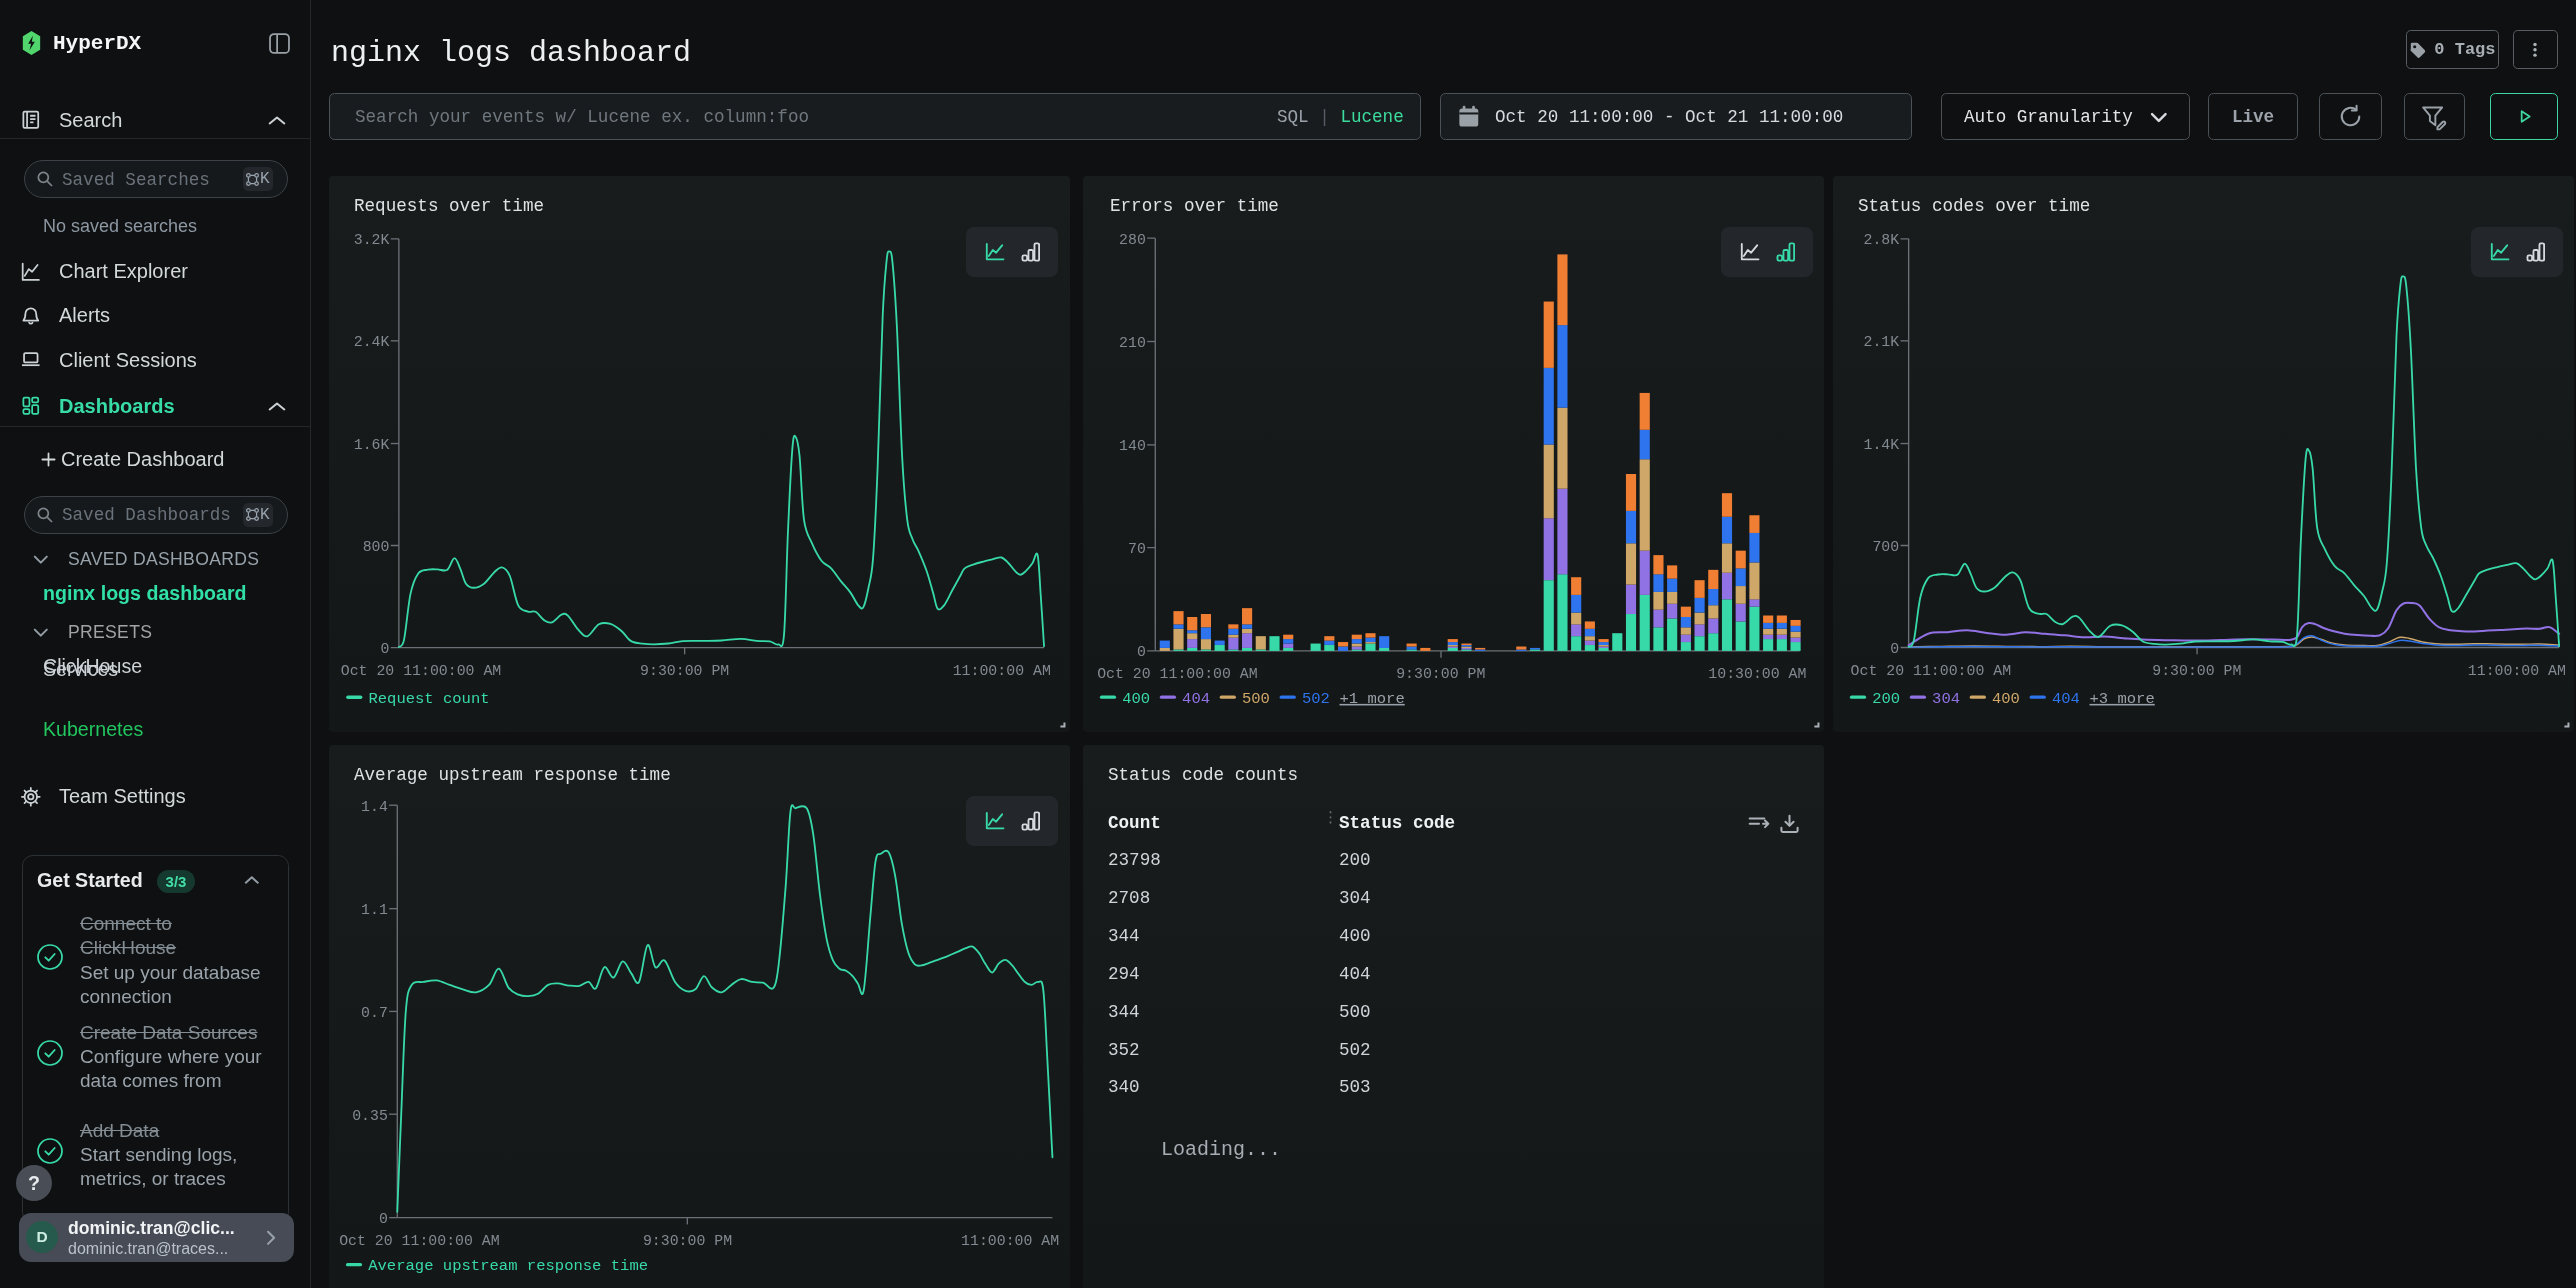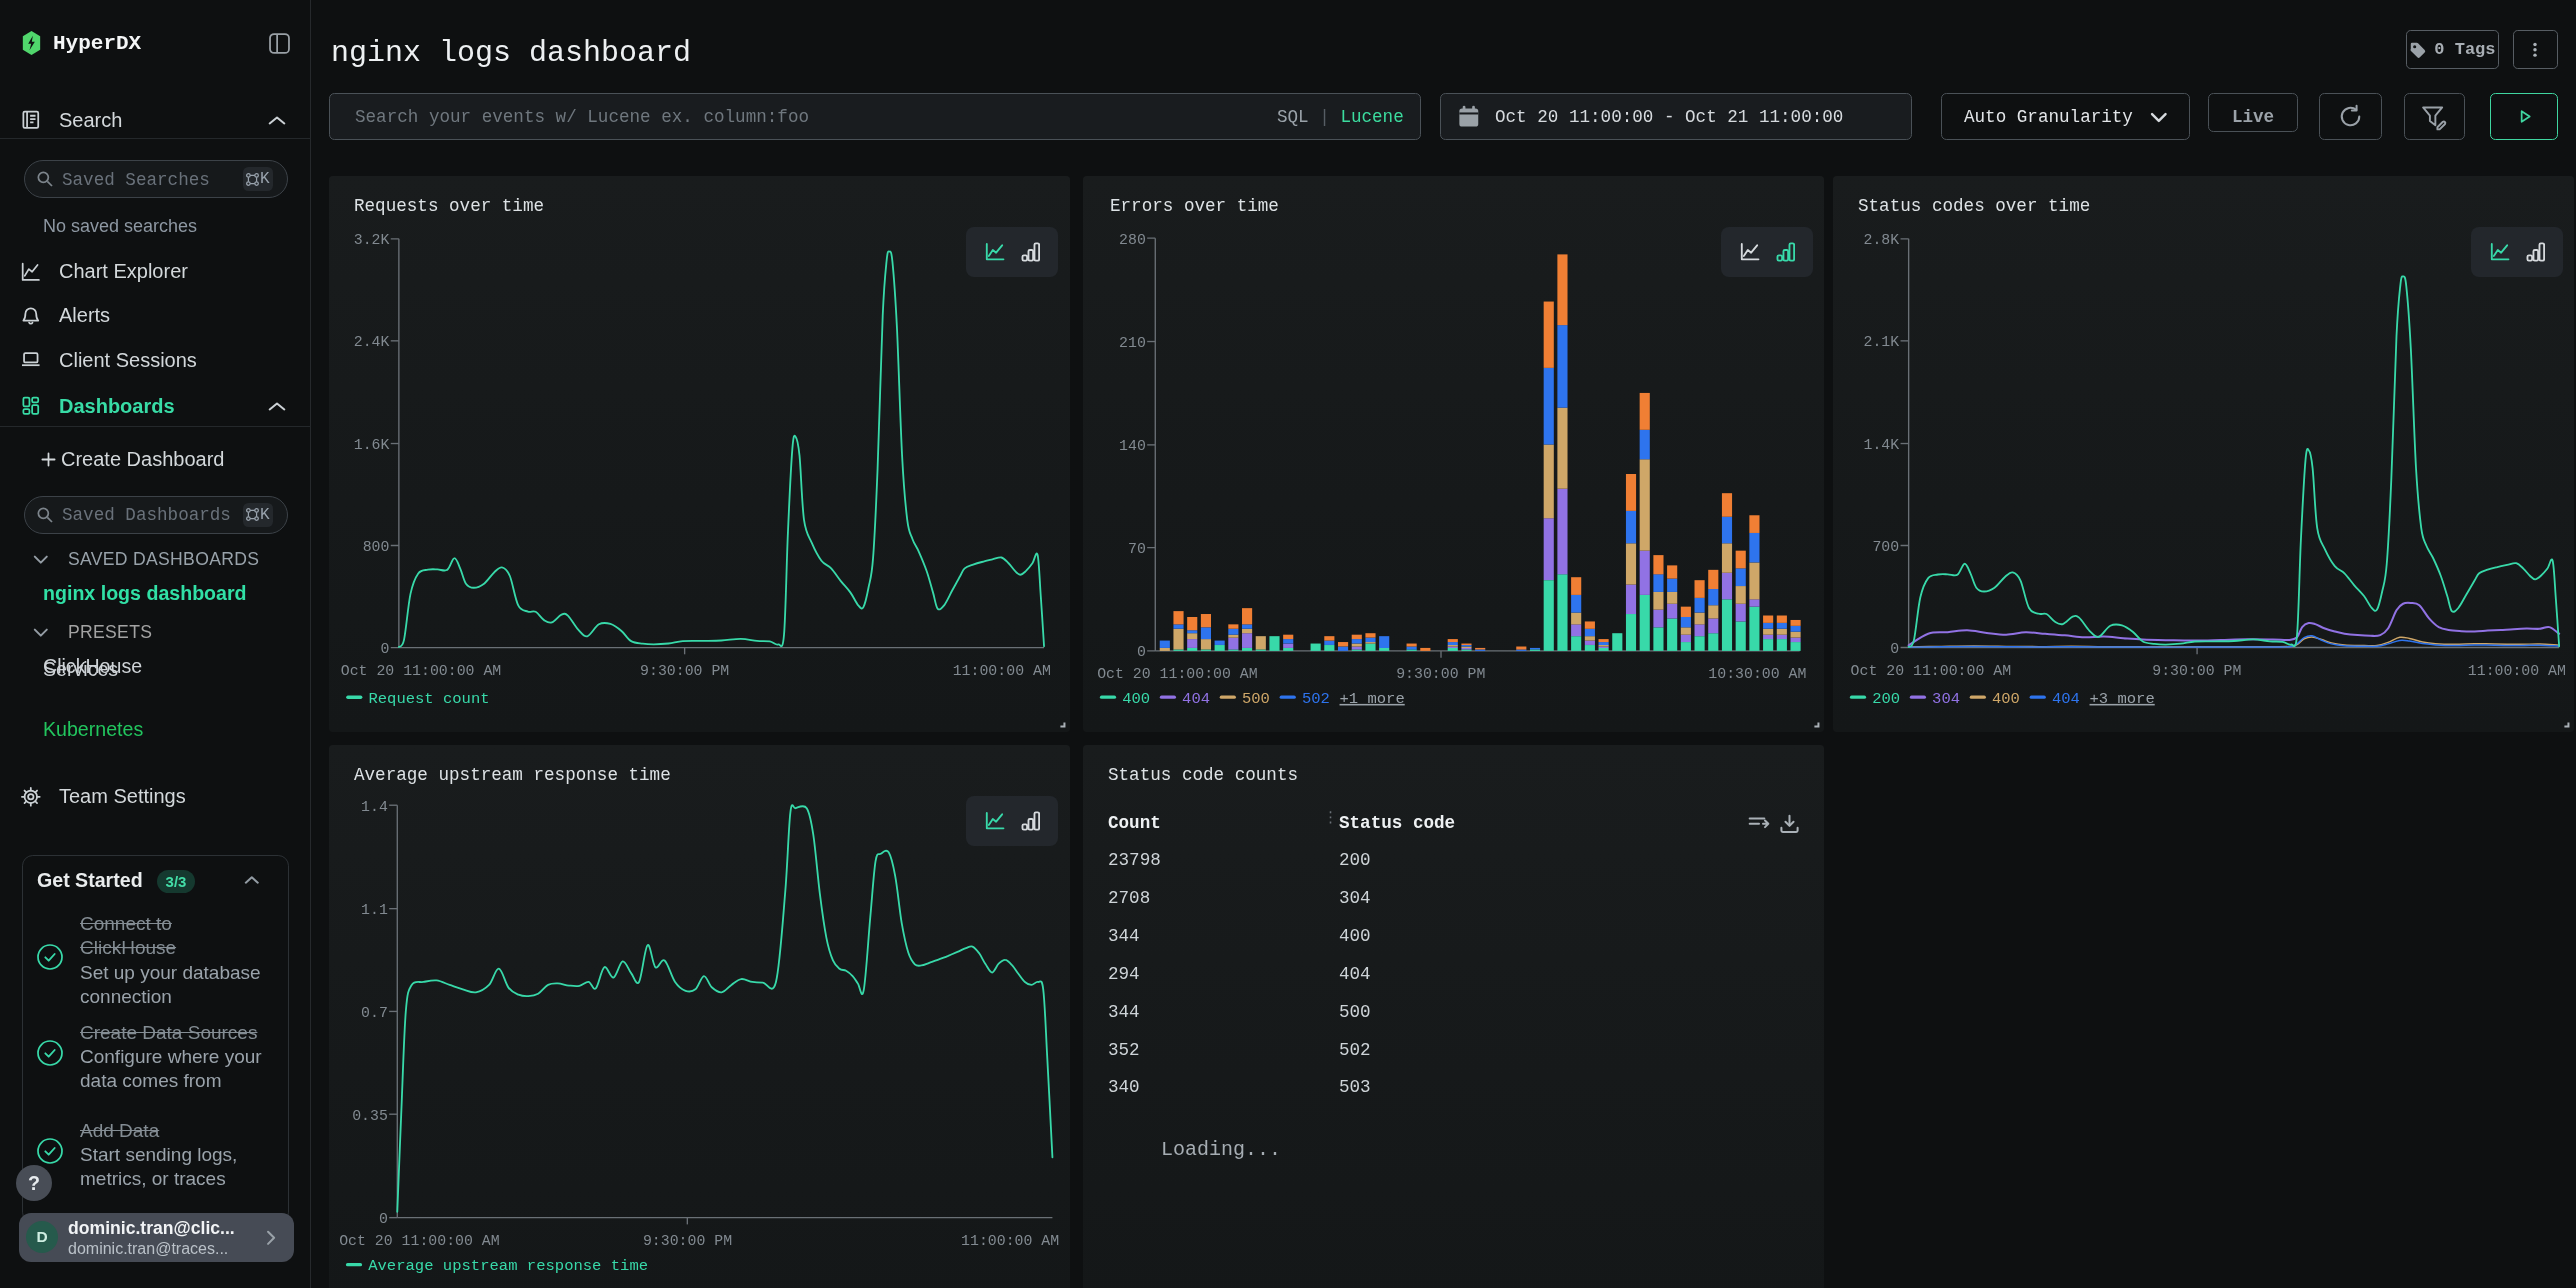--- a/index.html
+++ b/index.html
@@ -411,21 +411,21 @@
       <rect x="21" y="1" width="4" height="8" rx="2"></rect>
     </g>
 <rect x="2" y="11" width="28" height="3" fill="#191c1f"></rect>
   </svg>
 <div style="position:absolute;left:1495px;top:107px;font-family:'Liberation Mono',monospace;font-size:17.6px;color:#d6dade;">Oct 20 11:00:00 - Oct 21 11:00:00</div>
 <div style="position:absolute;left:1941px;top:93px;width:249px;height:47px;border:1.4px solid #4a5157;border-radius:5.4px;"></div>
 <div style="position:absolute;left:1964px;top:107px;font-family:'Liberation Mono',monospace;font-size:17.6px;color:#e2e5e8;">Auto Granularity</div>
 <svg style="position:absolute;left:2148px;top:110px;" width="21.6" height="15" viewBox="0 0 32 22">
 <path d="M6,6 L16,16 L26,6" stroke="#d6dade" stroke-width="3.6" fill="none" stroke-linecap="round" stroke-linejoin="round"></path>
   </svg>
-<div style="position:absolute;left:2208px;top:93px;width:90px;height:39px;border:1.4px solid #4a5157;border-radius:5.4px;text-align:center;font-family:'Liberation Mono',monospace;font-size:17.6px;font-weight:bold;color:#9ba2a9;line-height:46px;">Live</div>
+<div style="position:absolute;left:2208px;top:93px;width:90px;height:47px;border:1.4px solid #4a5157;border-radius:5.4px;text-align:center;font-family:'Liberation Mono',monospace;font-size:17.6px;font-weight:bold;color:#9ba2a9;line-height:46px;">Live</div>
 <div style="position:absolute;left:2319px;top:93px;width:63px;height:47px;border:1.4px solid #4a5157;border-radius:5.4px;"></div>
 <svg style="position:absolute;left:2337px;top:103px;" width="27" height="27" viewBox="0 0 40 40">
 <g stroke="#9aa1a8" stroke-width="3" fill="none" stroke-linecap="round">
       <path d="M33,20 a13,13 0 1 1 -4.5,-9.8"></path>
       <path d="M29,4 v7 h-7" stroke-linejoin="round"></path>
     </g>
   </svg>
 <div style="position:absolute;left:2404px;top:93px;width:61px;height:47px;border:1.4px solid #4a5157;border-radius:5.4px;"></div>
 <svg style="position:absolute;left:2419px;top:102px;" width="30" height="30" viewBox="0 0 44 44">
 <g stroke="#9aa1a8" stroke-width="2.8" fill="none" stroke-linecap="round" stroke-linejoin="round">

